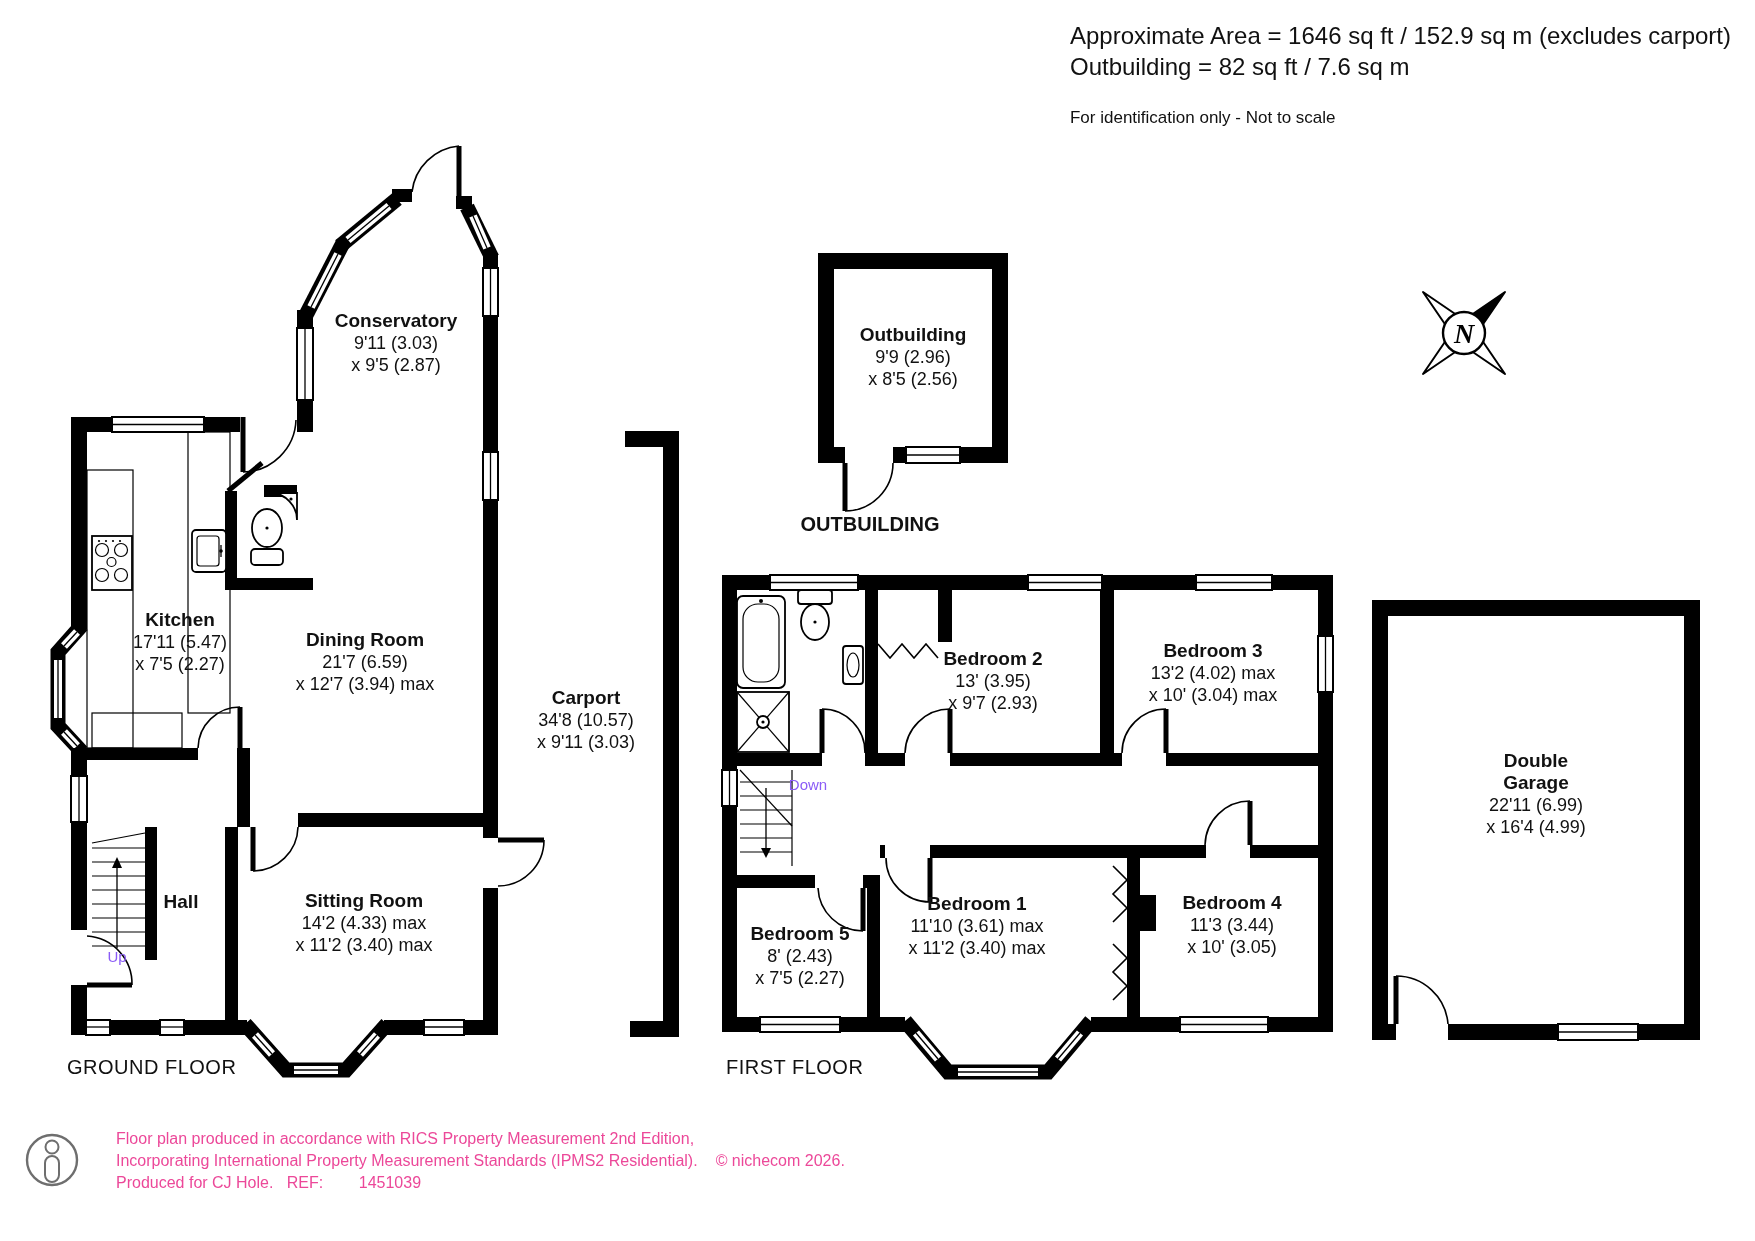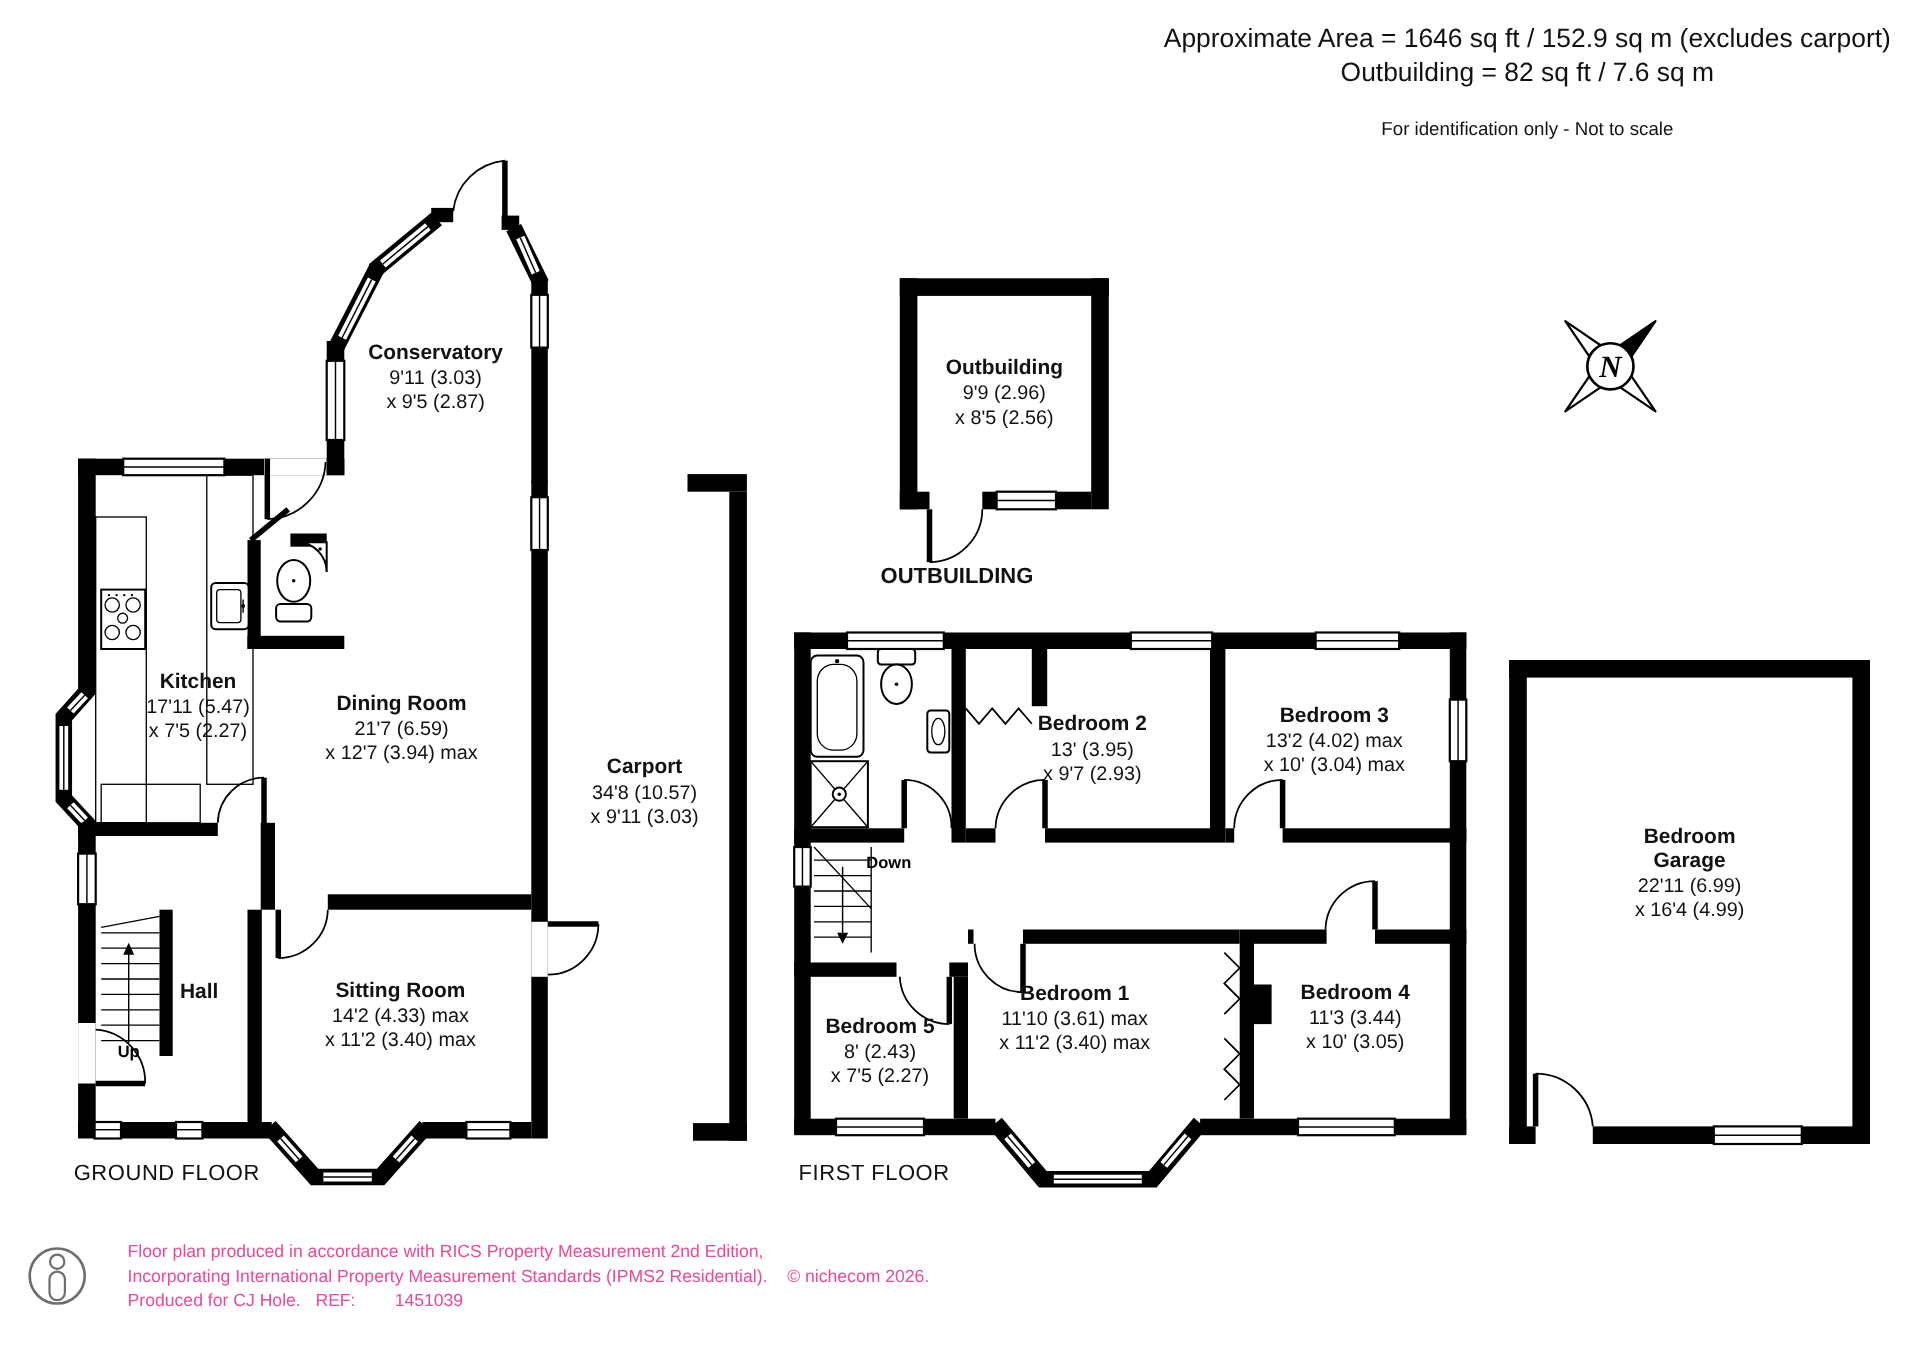--- a/index.html
+++ b/index.html
@@ -1,28 +1,28 @@
 <!DOCTYPE html>
 <html><head>
 <meta charset="utf-8">
 <style>
   html,body{margin:0;padding:0;background:#fff}
   #canvas{position:relative;width:1755px;height:1241px;background:#fff;
           font-family:"Liberation Sans",sans-serif;color:#111;overflow:hidden}
   #plan-svg{position:absolute;left:0;top:0}
   
-  .hdr{position:absolute;top:20px;right:36px;text-align:center;line-height:31px;font-size:24px;color:#111}
+  .hdr{position:absolute;top:20px;right:24px;text-align:left;line-height:31px;font-size:24px;color:#111}
   .hdr .note{font-size:17px;margin-top:20px}
   
   .rl{position:absolute;transform:translateX(-50%);text-align:center;color:#111;line-height:22px;white-space:nowrap}
   .rn{font-weight:bold;font-size:19px;white-space:pre-line}
   .rd{font-size:18px}
   .floor-cap{position:absolute;font-weight:normal;font-size:20px;color:#111;letter-spacing:.5px}
   .ob-cap{position:absolute;transform:translateX(-50%);font-weight:bold;font-size:20px;color:#111}
-  .stair-lab{position:absolute;transform:translateX(-50%);font-weight:bold;font-size:15px;color:#000000}
+  .stair-lab{position:absolute;transform:translateX(-50%);font-weight:normal;font-size:15px;color:#8b5cf6}
   
   .ftr{position:absolute;left:116px;top:1128px;font-size:16px;line-height:22px;color:#ec4899}
   .ftr .cpy{margin-left:18px}
   .pre{white-space:pre}
 </style>
 </head>
 <body>
 
 <div id="canvas">
 
@@ -450,21 +450,21 @@
   <div class="rn">Bedroom 4</div>
   <div class="rd">11'3 (3.44)</div>
   <div class="rd">x 10' (3.05)</div>
 </div>
 <div class="rl" style="left:800px;top:923px">
   <div class="rn">Bedroom 5</div>
   <div class="rd">8' (2.43)</div>
   <div class="rd">x 7'5 (2.27)</div>
 </div>
 <div class="rl" style="left:1536px;top:750px">
-  <div class="rn">Bedroom
+  <div class="rn">Double
 Garage</div>
   <div class="rd">22'11 (6.99)</div>
   <div class="rd">x 16'4 (4.99)</div>
 </div>
 
 <div class="stair-lab" style="left:117px;top:948px">Up</div>
 <div class="stair-lab" style="left:808px;top:776px">Down</div>
 
 <div class="floor-cap" style="left:67px;top:1056px">GROUND FLOOR</div>
 <div class="floor-cap" style="left:726px;top:1056px">FIRST FLOOR</div>

